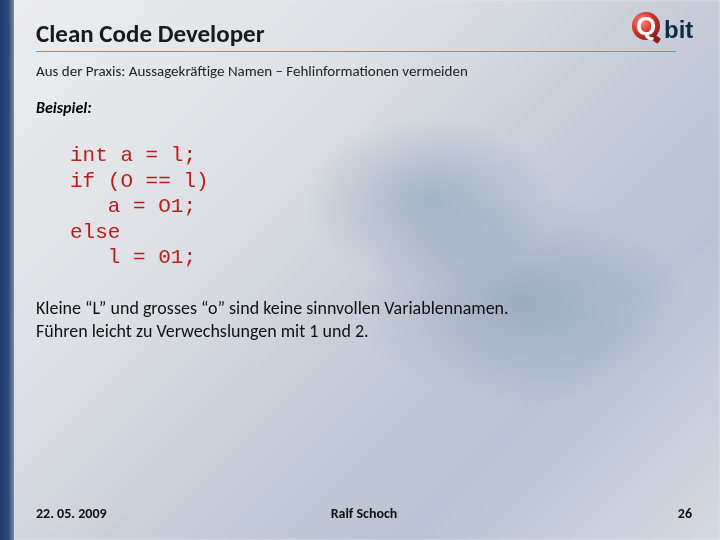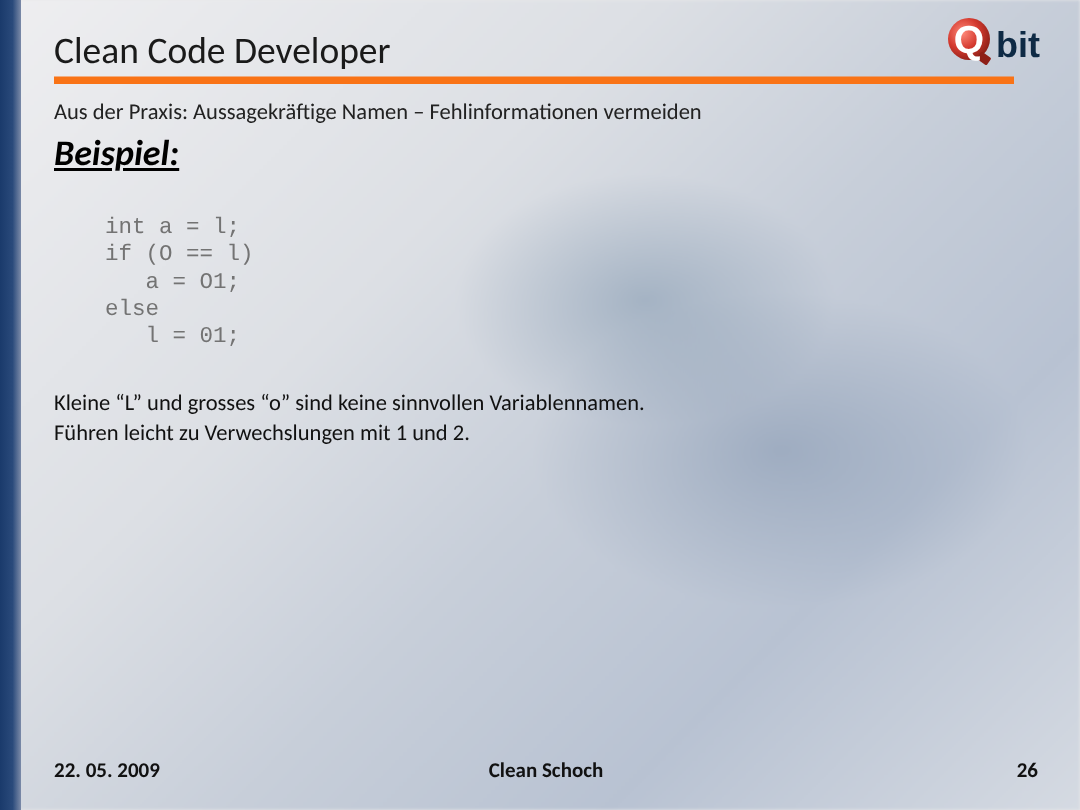--- a/index.html
+++ b/index.html
@@ -25,48 +25,47 @@
   .content {
     position: relative;
     padding: 18px 28px 16px 36px;
     height: 100%;
     z-index: 2;
   }
   .header-row {
     display: flex; justify-content: space-between; align-items: flex-start;
   }
   .title {
-    font-size: 25px; font-weight: 400; color: #1a1a1a;
-    border-bottom: 5px solid #f97316;
+    font-size: 25px; font-weight: 700; color: #1a1a1a;
+    border-bottom: 1px solid #f97316;
     padding-bottom: 2px;
     width: 640px;
   }
   .logo {
     position: absolute; top: 8px; right: 18px;
     width: 72px; text-align: center;
   }
   .subtitle {
     font-size: 15px; color: #222;
     margin-top: 10px;
   }
   .example-label {
-    font-size: 24px; font-style: italic; font-weight: 600;
-    margin-top: 4px;
-    text-decoration: underline;
+    font-size: 16px; font-style: italic; font-weight: 600;
+    margin-top: 18px;
   }
   .code-block {
     font-family: "Courier New", Courier, monospace;
-    font-size: 15px;
+    font-size: 21px;
     white-space: pre;
     margin: 26px 0 0 34px;
     line-height: 1.22;
-    color: #737373;
+    color: #b91c1c;
   }
   .note {
-    font-size: 15px; color: #111;
+    font-size: 18px; color: #111;
     margin-top: 26px;
     line-height: 1.28;
   }
   .footer {
     position: absolute; left: 36px; right: 28px; bottom: 18px;
     display: flex; justify-content: space-between; align-items: baseline;
     font-size: 14px; font-weight: 600; color: #111; gap: 24px;
   }
   .footer .author { position: absolute; left: 50%; transform: translateX(-50%); }
 </style>
@@ -108,17 +107,17 @@
 else
    l = 01;</div>
 
   <div class="note">
     <span>Kleine “L” und grosses “o” sind keine sinnvollen Variablennamen.</span><br>
     <span>Führen leicht zu Verwechslungen mit 1 und 2.</span>
   </div>
 
   <div class="footer">
     <span>22. 05. 2009</span>
-    <span class="author">Clean Schoch</span>
+    <span class="author">Ralf Schoch</span>
     <span>26</span>
   </div>
 
 </div>
 
 </body></html>

